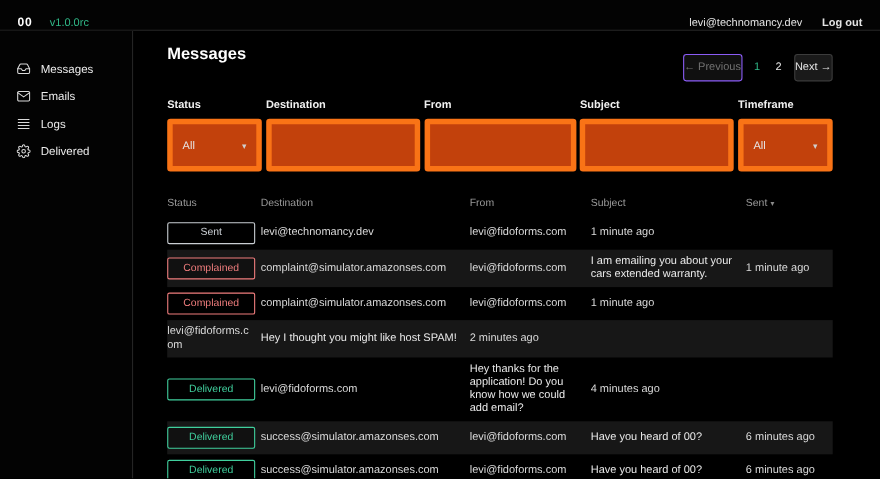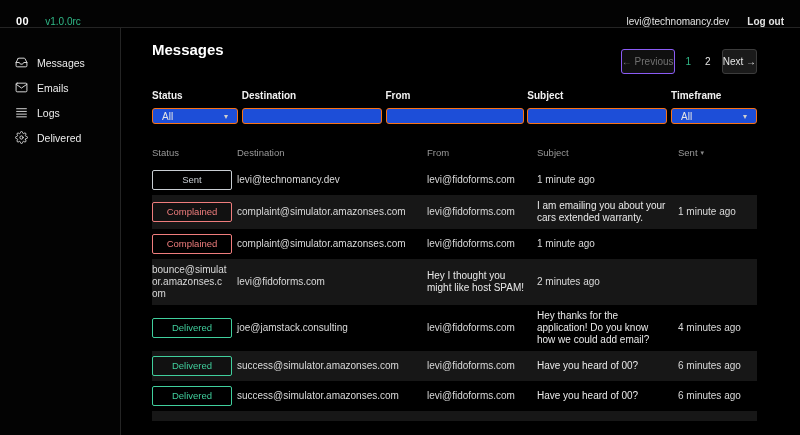--- a/index.html
+++ b/index.html
@@ -28,21 +28,21 @@
   .btn{background:#101010;border:1px solid #8b5cf6;border-radius:3px;color:#e6e6e6;font-size:10px;padding:6px 0;font-family:inherit;cursor:pointer;white-space:nowrap}
   .btn.prev{color:#717171}
   .btn.next{background:#1a1a1a;border-color:#3c3c3c}
   .page-num{font-size:10px;color:#e6e6e6;padding:0 3px;cursor:pointer}
 
   
   .filters{display:flex;justify-content:space-between;margin-top:16px}
   .filter{display:flex;flex-direction:column}
   .f-status{width:86px}.f-dest{width:140px}.f-from{width:138px}.f-subj{width:140px}.f-time{width:86px}
   .filter .flabel{font-size:10px;font-weight:700;color:#f0f0f0;margin-bottom:7px}
-  .control{height:16px;background:#1d4ed8;border:1px solid #f97316;border-radius:3px;font-size:10px;color:#e6e6e6}
+  .control{height:48px;background:#c2410c;border:5px solid #f97316;border-radius:3px;font-size:10px;color:#e6e6e6}
   .select{display:flex;align-items:center;justify-content:space-between;padding:0 9px;cursor:pointer}
   .chev{font-size:8px;color:#cfcfcf}
   input.control{width:100%;padding:0 8px;font-family:inherit;outline:none}
 
   
   .table{margin-top:16px}
   .thead,.trow{display:grid;grid-template-columns:85px 190px 110px 141px 79px}
   .thead{padding:7px 0;font-size:9.5px;color:#999;align-items:center}
   .hcell{padding-right:10px}
   .sent-head{display:flex;align-items:center;gap:3px;cursor:pointer}
@@ -168,28 +168,26 @@
     <div class="cell c-subj">I am emailing you about your cars extended warranty.</div>
     <div class="cell">1 minute ago</div>
   </div>
             <div class="trow">
     <div class="cell"><span class="badge" style="color: rgb(239, 125, 125); border-color: rgb(239, 125, 125);">Complained</span></div>
     <div class="cell">complaint@simulator.amazonses.com</div>
     <div class="cell">levi@fidoforms.com</div>
     <div class="cell">1 minute ago</div>
   </div>
             <div class="trow alt">
-    <div class="cell">bounce@simulator.amazonses.com</div>
     <div class="cell">levi@fidoforms.com</div>
     <div class="cell c-subj">Hey I thought you might like host SPAM!</div>
     <div class="cell">2 minutes ago</div>
   </div>
             <div class="trow">
     <div class="cell"><span class="badge" style="color: rgb(64, 207, 157); border-color: rgb(64, 207, 157);">Delivered</span></div>
-    <div class="cell">joe@jamstack.consulting</div>
     <div class="cell">levi@fidoforms.com</div>
     <div class="cell c-subj">Hey thanks for the application! Do you know how we could add email?</div>
     <div class="cell">4 minutes ago</div>
   </div>
             <div class="trow alt">
     <div class="cell"><span class="badge" style="color: rgb(64, 207, 157); border-color: rgb(64, 207, 157);">Delivered</span></div>
     <div class="cell">success@simulator.amazonses.com</div>
     <div class="cell">levi@fidoforms.com</div>
     <div class="cell c-subj">Have you heard of 00?</div>
     <div class="cell">6 minutes ago</div>

